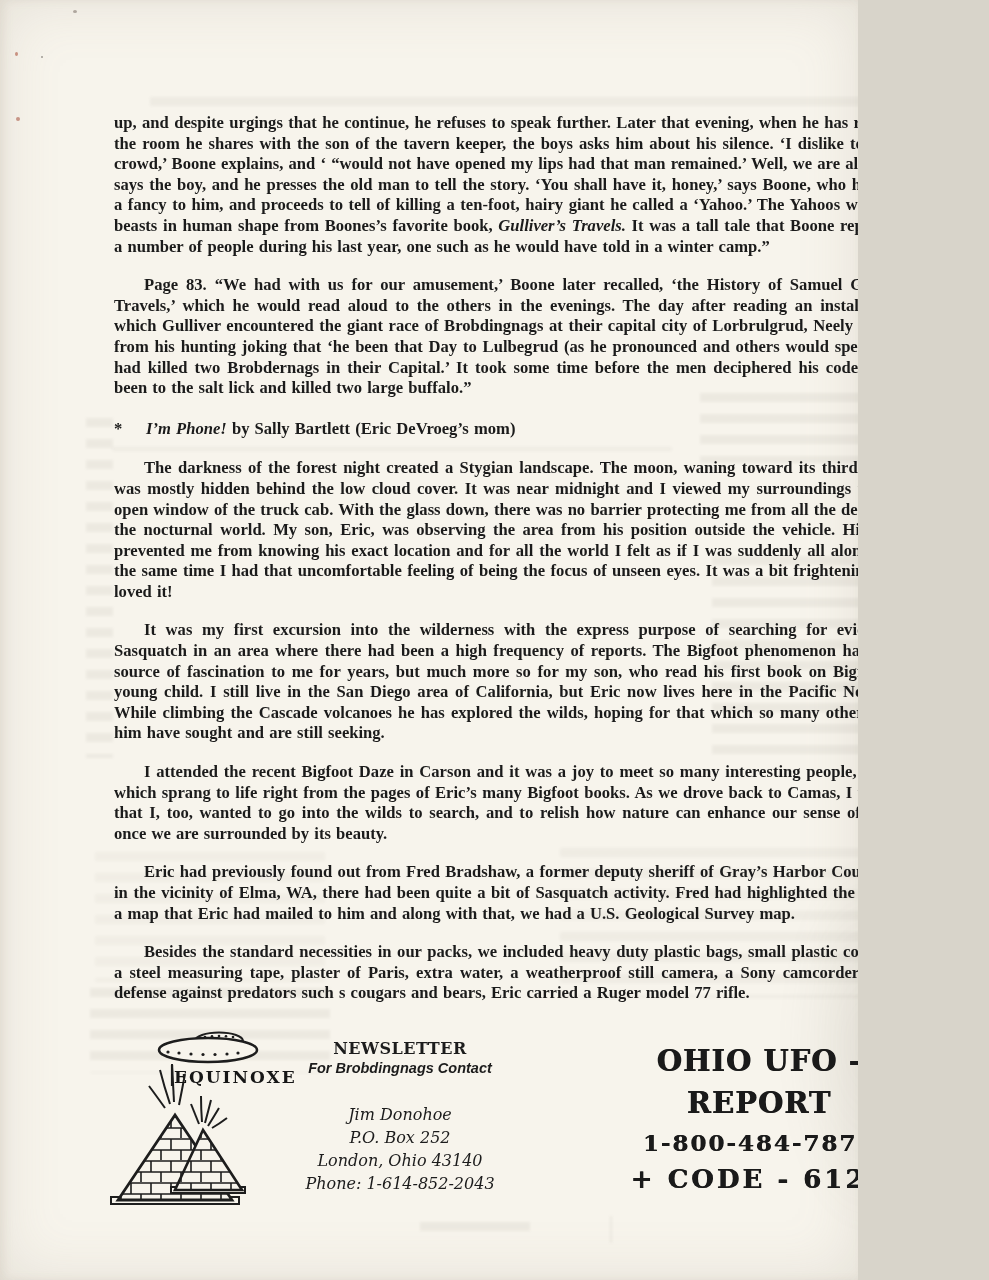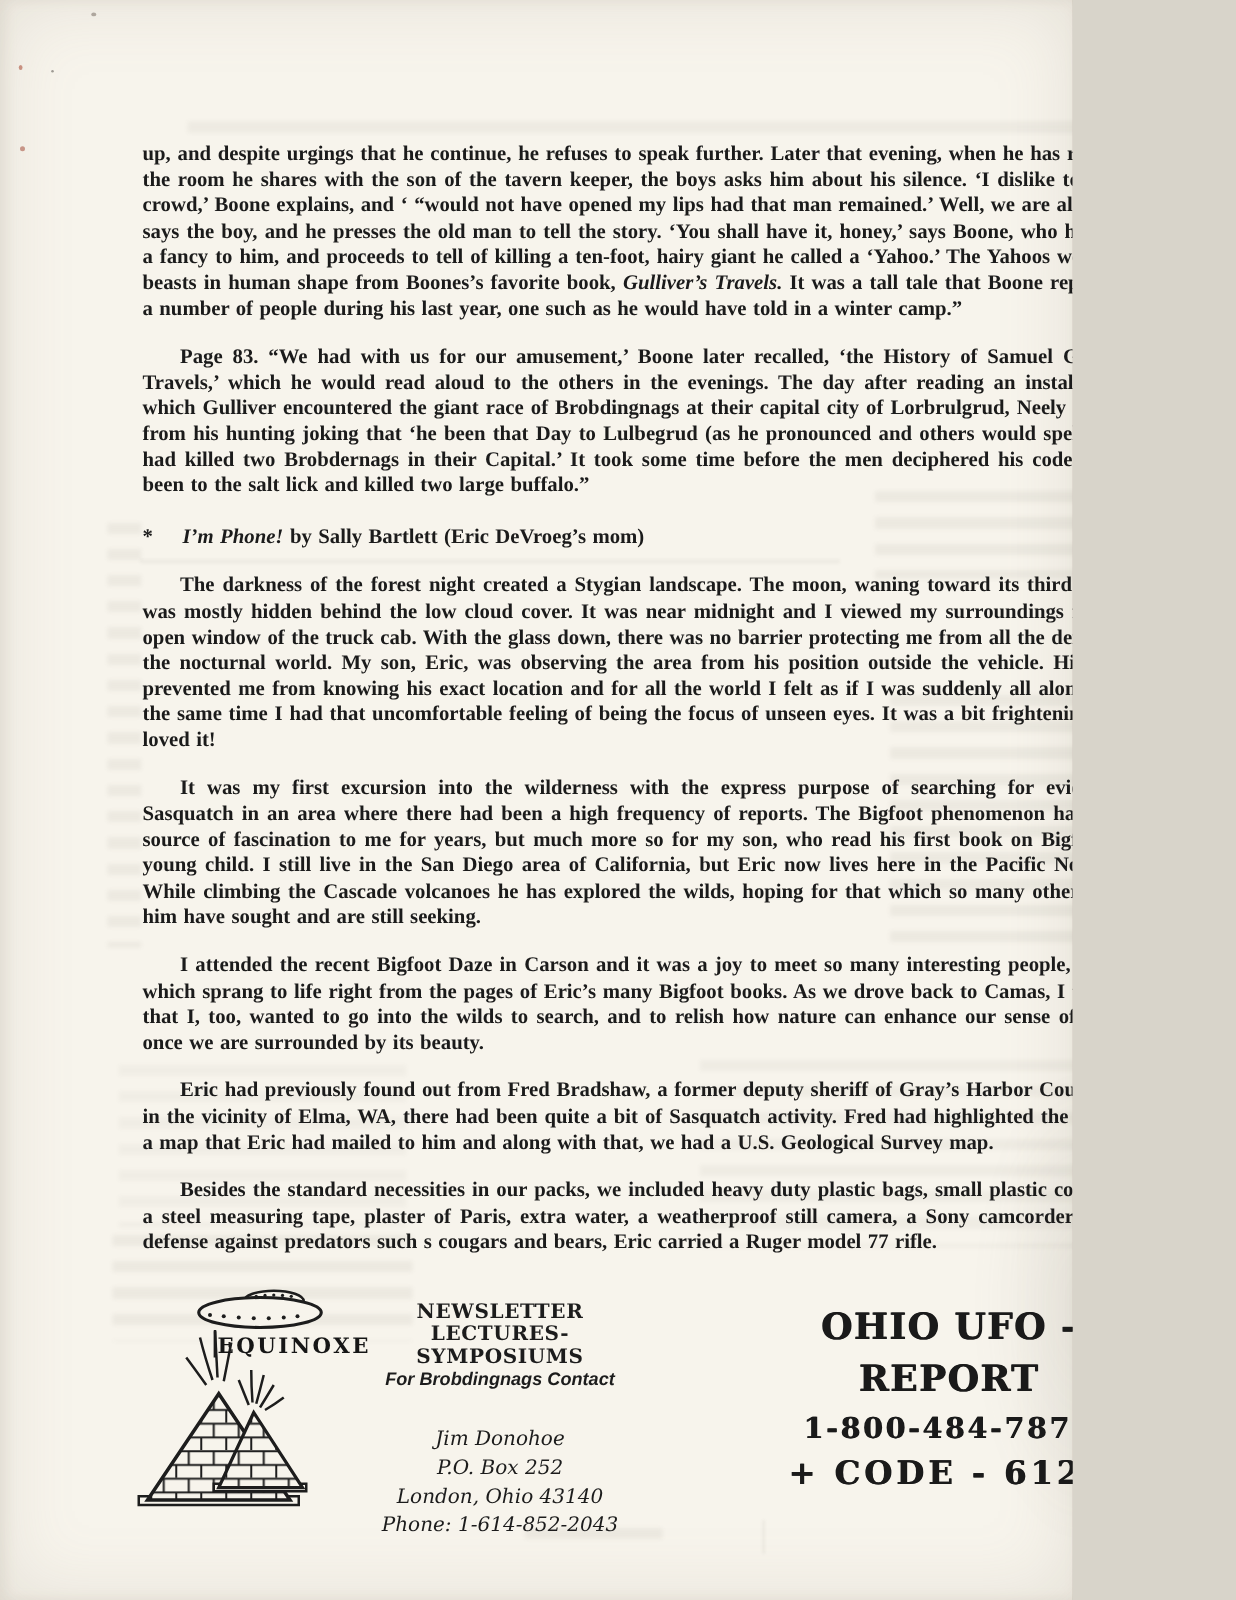--- a/index.html
+++ b/index.html
@@ -149,21 +149,20 @@
         <polygon points="98,102 70,162 137,162" fill="#f7f4ec"></polygon>
         <polygon points="98,102 70,162 137,162" fill="url(#brick)"></polygon>
         <polygon points="98,102 70,162 137,162" fill="none" stroke="#1d1d1d" stroke-width="2.6"></polygon>
       </g>
     </svg>
     <div class="logo-label">EQUINOXE</div>
   </div>
 
   <div class="contact">
     <div class="c-bold">NEWSLETTER</div>
-    <div class="c-bold">LECTURES-SYMPOSIUMS</div>
     <div class="c-italic">For Brobdingnags Contact</div>
     <div class="c-gap"></div>
     <div class="c-plain">Jim Donohoe</div>
     <div class="c-plain">P.O. Box 252</div>
     <div class="c-plain">London, Ohio  43140</div>
     <div class="c-plain">Phone: 1-614-852-2043</div>
   </div>
 
   <div class="hotline">
     <div class="h-big">OHIO UFO - REPORT</div>

